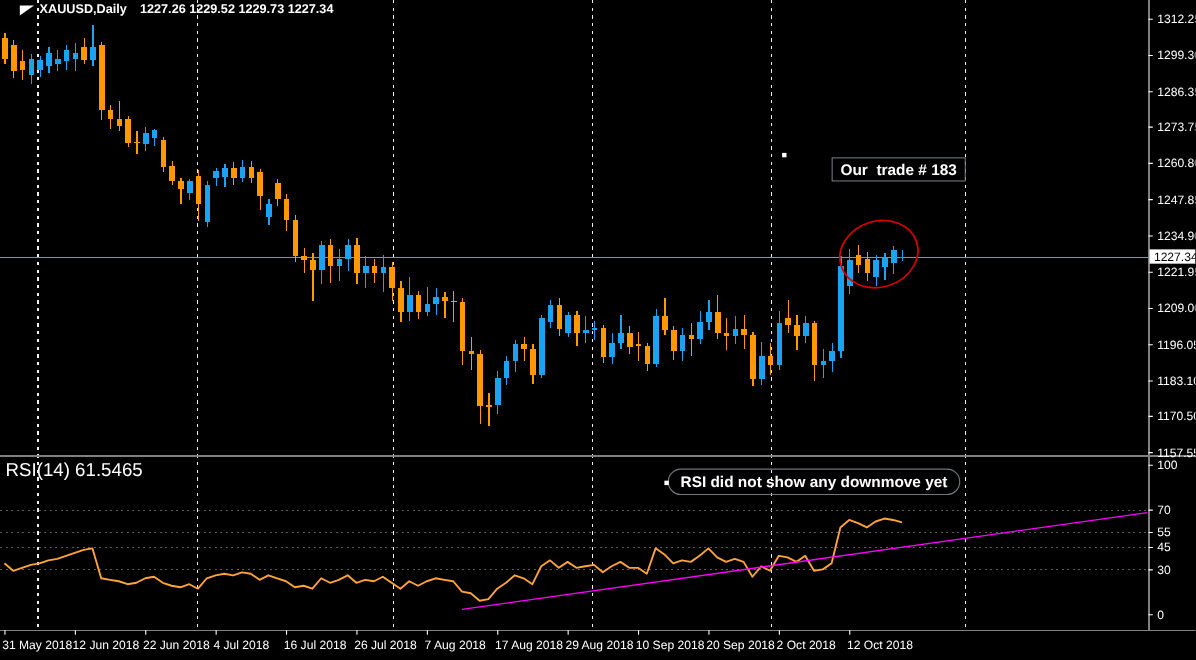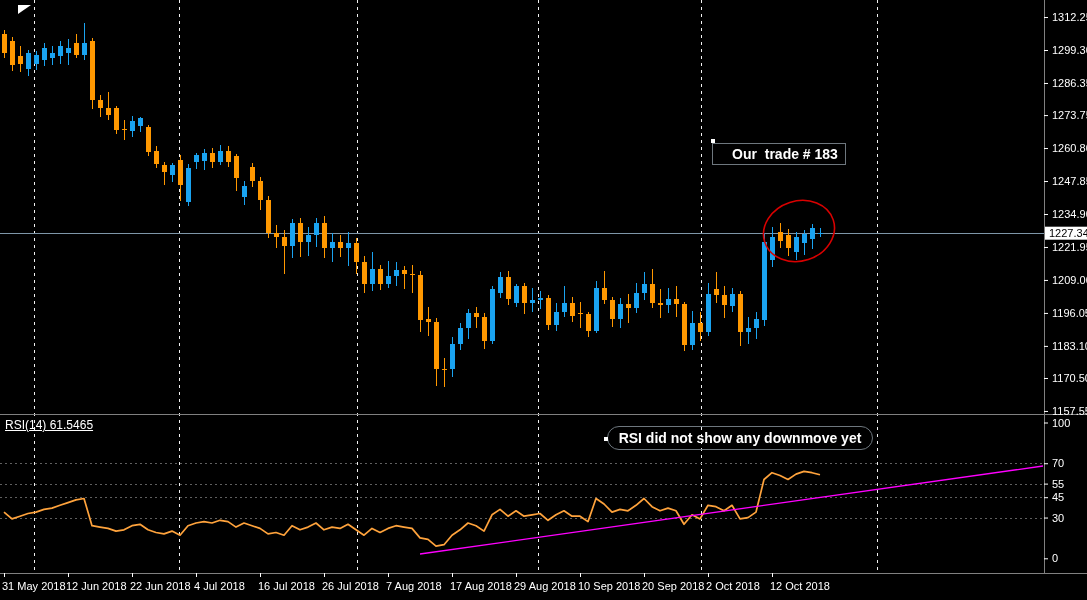--- a/index.html
+++ b/index.html
@@ -1,24 +1,24 @@
 <!DOCTYPE html>
 <html><head>
 <meta charset="utf-8">
 <style>
   html,body{margin:0;padding:0;background:#000;}
   .chart-root{position:relative;width:1087px;height:600px;background:#000;overflow:hidden;
     font-family:"Liberation Sans",sans-serif;}
   .abs{position:absolute;}
   .chart-title{left:36px;top:3px;color:#fff;font-size:11.5px;font-weight:600;display:flex;gap:12px;white-space:pre;}
   .marker{left:18px;top:5px;width:0;height:0;border-top:9px solid #fff;border-right:13px solid transparent;}
-  .rsi-title{left:5px;top:418px;color:#fff;font-size:12px;text-decoration:underline;}
+  .rsi-title{left:5px;top:418px;color:#fff;font-size:17px;}
   .note{border:1px solid #6e777e;color:#fff;font-weight:bold;font-size:14px;display:flex;
     align-items:center;justify-content:center;white-space:pre;background:transparent;}
-  #note-trade{left:712px;top:143px;width:120px;height:20px;padding-left:12px;}
+  #note-trade{left:756px;top:143px;width:120px;height:20px;}
   #note-consol{left:696px;top:164px;width:207px;height:20px;}
   #note-rsi{left:607px;top:426px;width:264px;height:22px;border-radius:12px;}
   .anchor-dot{width:4px;height:4px;background:#fff;}
   #dot1{left:711px;top:139px;}
   #dot2{left:604px;top:437px;}
   svg{position:absolute;left:0;top:0;}
 </style>
 </head>
 <body>
 
@@ -318,20 +318,24 @@
         <text x="642" y="590">20 Sep 2018</text>
         <line x1="708.5" y1="573" x2="708.5" y2="577" stroke="#ffffff"></line>
         <text x="706" y="590">2 Oct 2018</text>
         <line x1="772.5" y1="573" x2="772.5" y2="577" stroke="#ffffff"></line>
         <text x="770" y="590">12 Oct 2018</text>
       </g>
     </svg>
 
   <div class="abs marker"></div>
 
+  <div class="abs chart-title">
+    <span>XAUUSD,Daily</span>
+    <span>1227.26 1229.52 1229.73 1227.34</span>
+  </div>
 
   <div class="abs rsi-title">RSI(14) 61.5465</div>
 
   <div class="abs note" id="note-trade">Our  trade # 183</div>
   <div class="abs note" id="note-rsi">RSI did not show any downmove yet</div>
   <div class="abs anchor-dot" id="dot1"></div>
   <div class="abs anchor-dot" id="dot2"></div>
 </div>
 
 </body></html>

